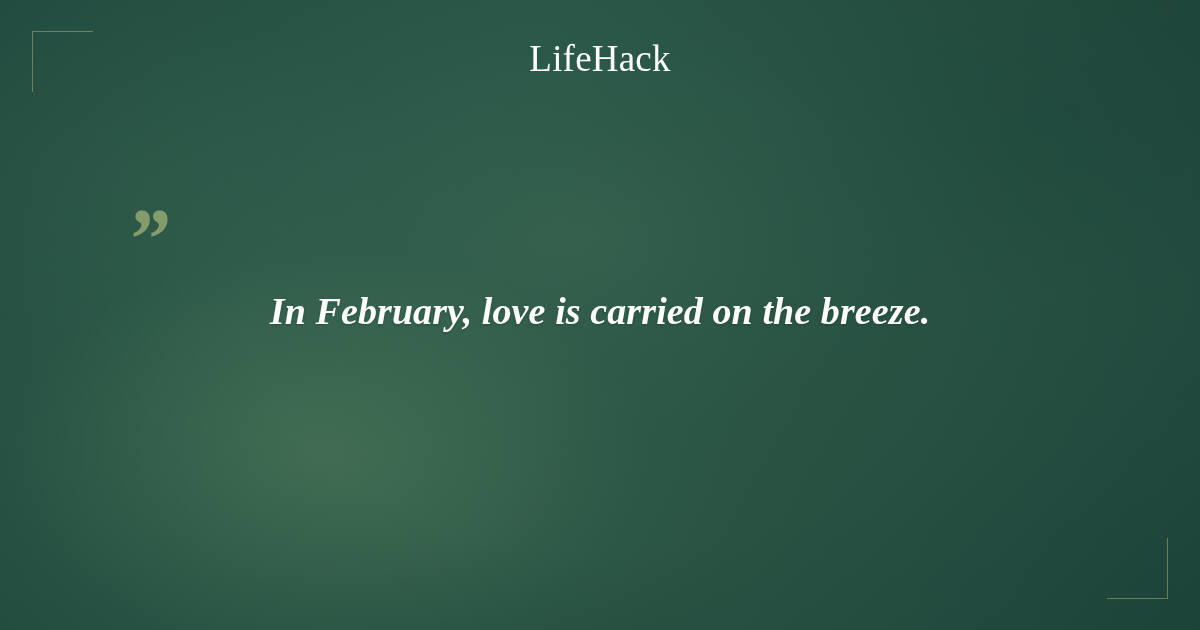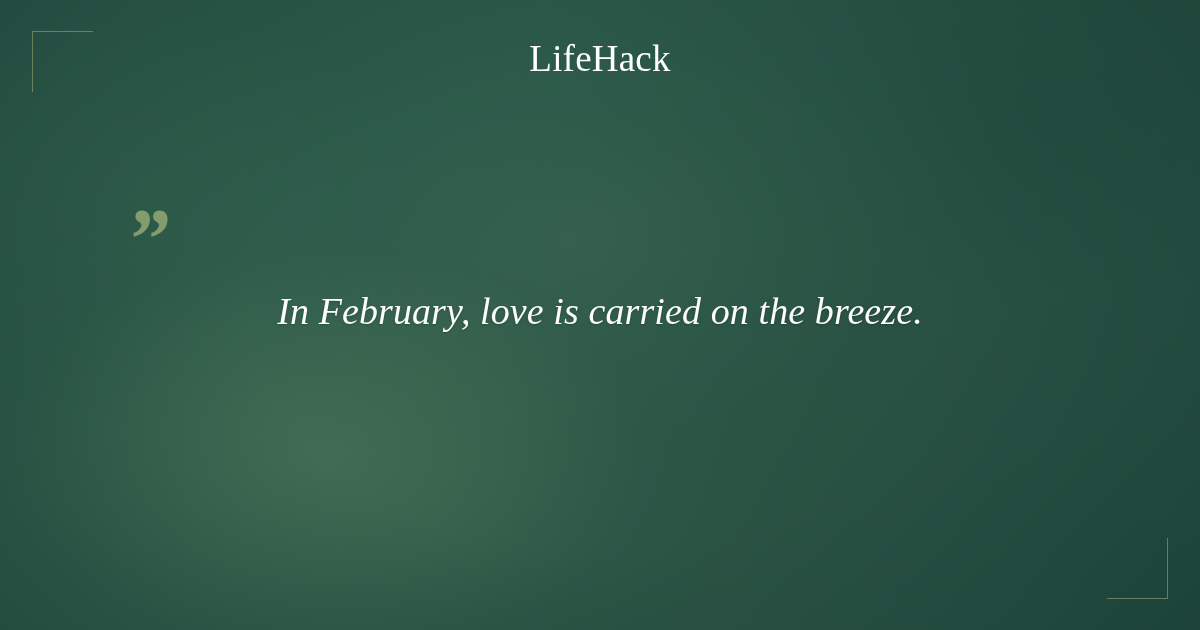--- a/index.html
+++ b/index.html
@@ -122,21 +122,21 @@
     top: 286px;
     width: 940px;
     text-align: center;
   }
   #quote-text {
     display: block;
     color: #fdfdfb;
     font-size: 38px;
     line-height: 1.32;
     font-style: italic;
-    font-weight: 400;
+    font-weight: 700;
     letter-spacing: 0.1px;
     font-family: "Liberation Serif", "DejaVu Serif", serif;
     text-shadow: 0 1px 2px rgba(14,46,38,0.35);
   }
 </style>
 </head>
 <body>
 
 <div id="card">
 

